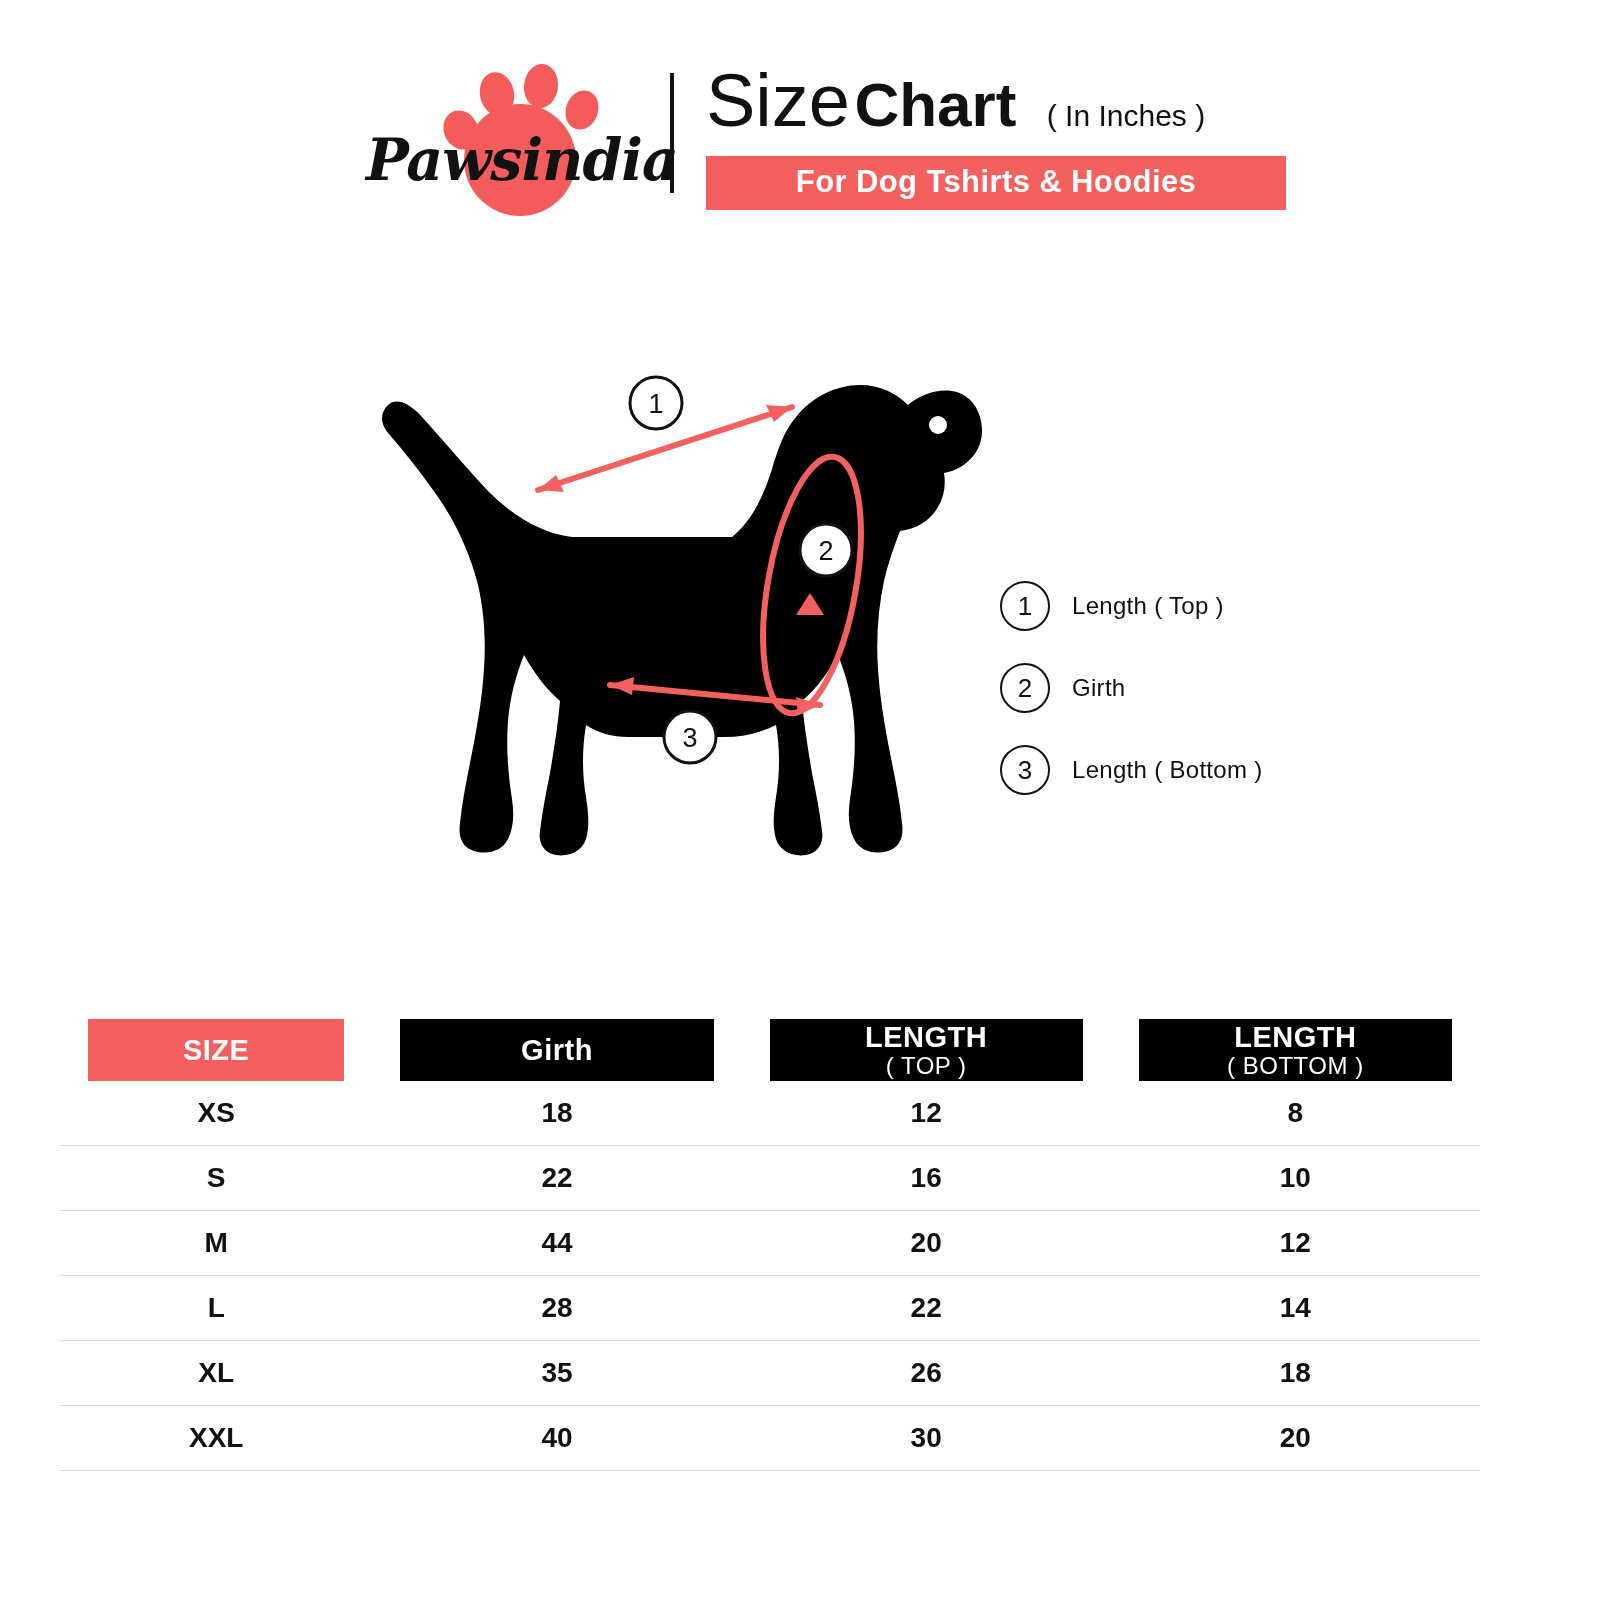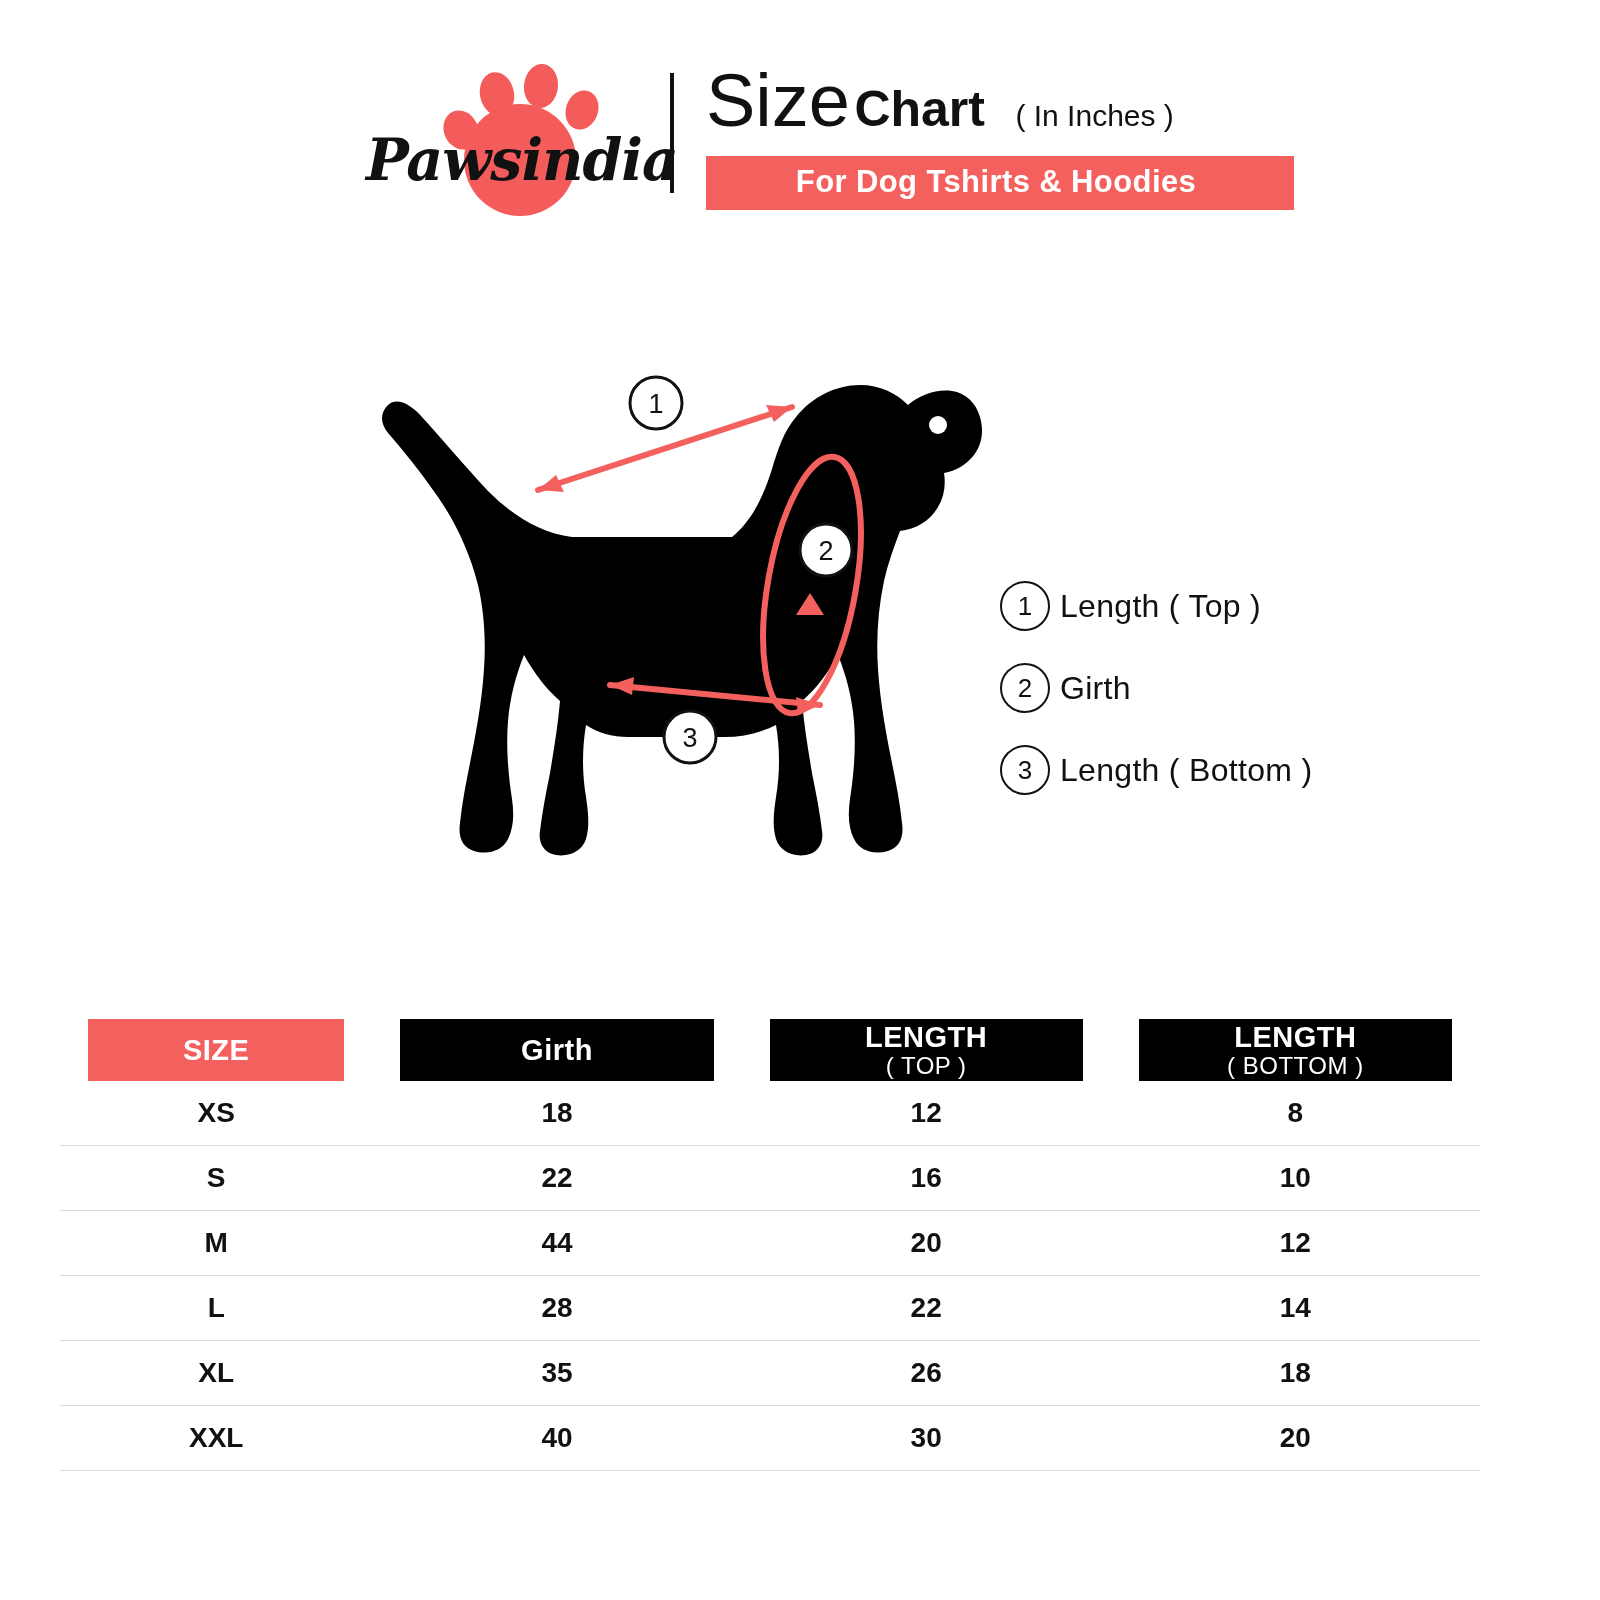--- a/index.html
+++ b/index.html
@@ -92,36 +92,36 @@
     left: 4px;
     top: 10px;
     white-space: nowrap;
   }
   .title-size {
     font-size: 74px;
     font-weight: normal;
     letter-spacing: 0px;
   }
   .title-chart {
-    font-size: 50px;
+    font-size: 62px;
     font-weight: bold;
   }
   .title-inches {
     font-size: 30px;
     font-weight: normal;
     margin-left: 26px;
   }
   .subtitle-bar {
     position: absolute;
     left: 4px;
     top: 108px;
     width: 580px;
     background: #f4605e;
     text-align: center;
-    padding: 8px 8px 10px 0;
+    padding: 8px 0 10px 0;
   }
   .subtitle-bar span {
     color: #ffffff;
     font-size: 31px;
     font-weight: bold;
     letter-spacing: 0.4px;
   }
 
   
   .illustration {
@@ -147,22 +147,22 @@
     height: 46px;
     border: 2.5px solid #111111;
     border-radius: 50%;
     display: flex;
     align-items: center;
     justify-content: center;
     font-size: 26px;
     flex: 0 0 46px;
   }
   .legend-label {
-    margin-left: 10px;
-    font-size: 32px;
+    margin-left: 22px;
+    font-size: 24px;
     letter-spacing: 0.3px;
   }
 
   
   .note-top {
     position: absolute;
     left: 58px;
     top: 940px;
     font-size: 30px;
     letter-spacing: 0.2px;

